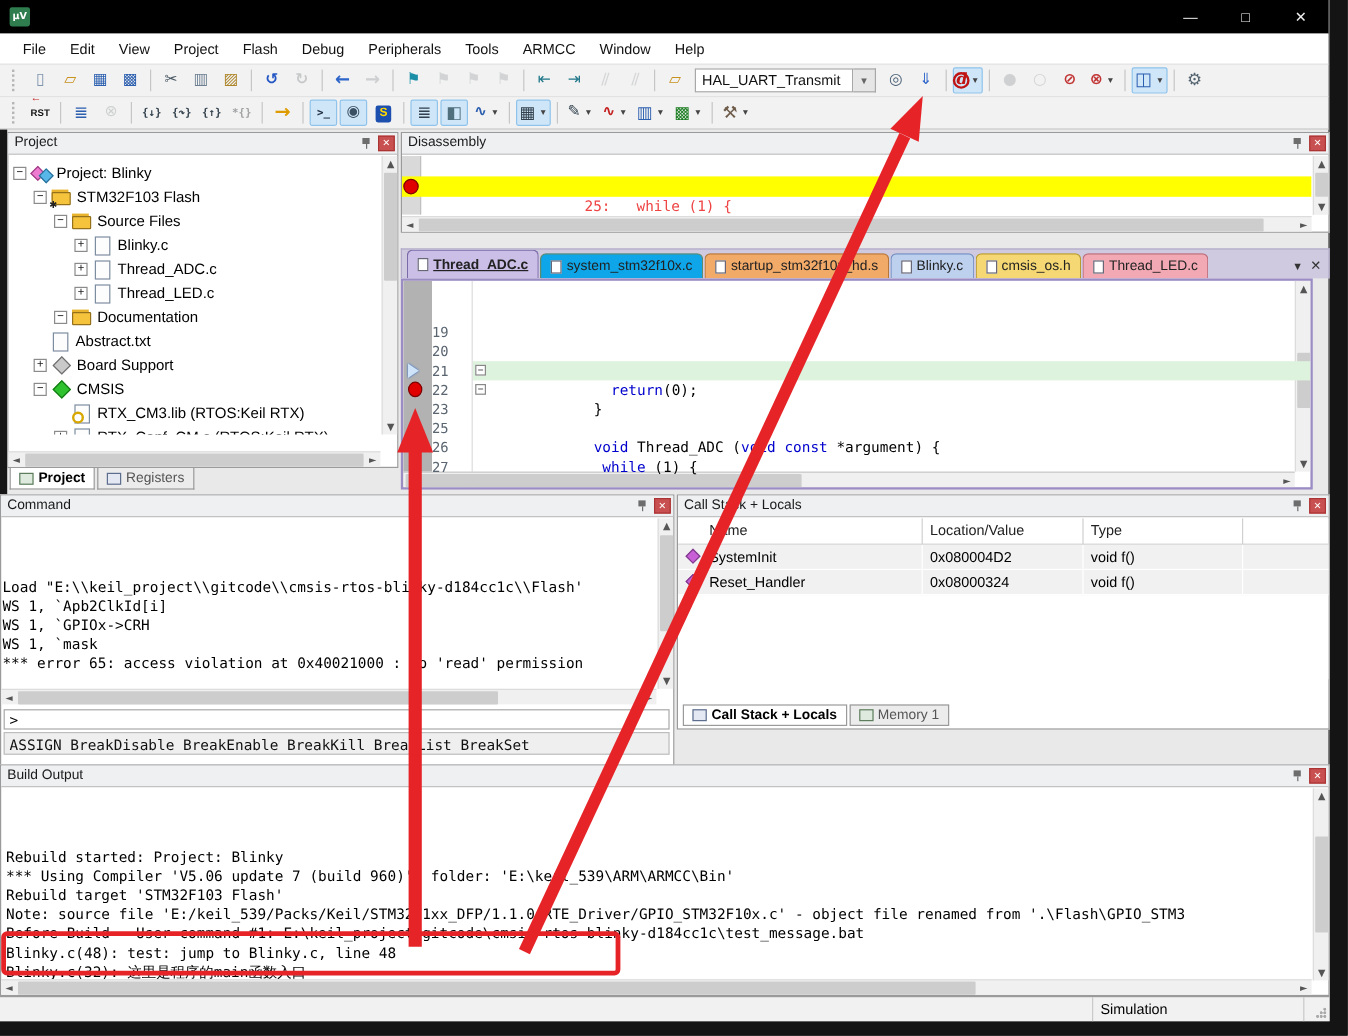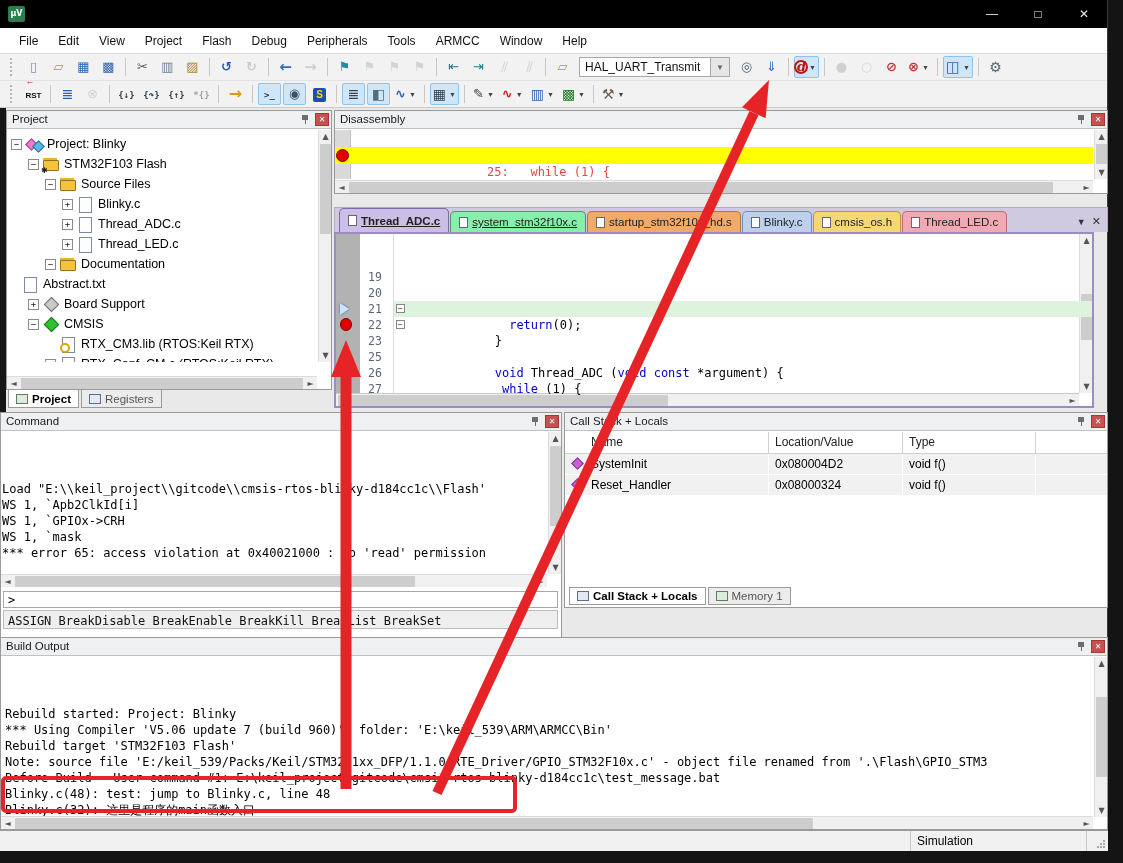--- a/index.html
+++ b/index.html
@@ -157,21 +157,21 @@
   .tab.active { height:24px; font-weight:bold; }
   .tab.active .tlabel { text-decoration:underline; }
   .tabdoc { width:9px; height:11px; background:#fff; border:1px solid #667; flex:none; }
   .tabctl { margin-left:auto; display:flex; gap:6px; align-items:center; padding:0 6px 4px 0; color:#333; font-size:9px; }
   .edwrap { position:absolute; background:#fff; border:2px solid #9b8cc4; overflow:hidden; }
   .gutband { position:absolute; left:0; top:0; bottom:0; width:24px; background:#b2b2b2; }
   .numsep { position:absolute; left:57px; top:0; bottom:0; width:1px; background:#dcdcdc; }
   .codelines { position:absolute; inset:0; padding-top:3px; }
   .cline { position:relative; height:16px; font:12px/16px "DejaVu Sans Mono",monospace; white-space:pre; padding-left:72px; z-index:1; }
   .cline.hl-green { background:linear-gradient(90deg, rgba(0,0,0,0) 0 58px, #def3de 58px 100%); }
-  .lnum { position:absolute; left:24px; width:30px; text-align:center; color:#5a6570; font-size:11.5px; }
+  .lnum { position:absolute; left:24px; width:30px; text-align:left; color:#5a6570; font-size:11.5px; }
   .fold { position:absolute; left:60px; top:3px; width:9px; height:9px; border:1px solid #888; background:#fff;
           font:8px/7px "DejaVu Sans Mono",monospace; text-align:center; color:#333; }
   .fold:empty { border:none; background:transparent; }
   .m-bp { position:absolute; left:4px; top:1px; width:12px; height:13px; background:#e00000; border:1px solid #7c0000; border-radius:50%; }
   .m-arrow { position:absolute; left:4px; top:2px; width:0; height:0; border:6px solid transparent; border-left:9px solid #cfe4f8;
              filter:drop-shadow(0 0 1px #2266cc); }
   .kw { color:#0000cd; }
   .rcmt { position:absolute; left:560px; color:#007d00; }
 
   
@@ -515,21 +515,21 @@
             <span class="ic ic-doc"></span>
             <span>Thread_LED.c</span>
           </div>
 
           <div class="trow" style="padding-left: 38px;">
             <span class="exp">−</span>
             <span class="ic ic-folder"></span>
             <span>Documentation</span>
           </div>
 
-          <div class="trow" style="">
+          <div class="trow" style=" margin-left: 20px;">
             <span class="exp"></span>
             <span class="ic ic-doc"></span>
             <span>Abstract.txt</span>
           </div>
 
           <div class="trow" style="padding-left: 21px;">
             <span class="exp">+</span>
             <span class="ic ic-diamond-gray"></span>
             <span>Board Support</span>
           </div>
@@ -614,21 +614,21 @@
     </div>
 
     <div class="tabbar" style="left:334px; top:207px; width:774px; height:25px;">
       <span style="display:flex; align-items:flex-end;">
 
           <span class="tab active" style="background: rgb(203, 191, 232); border-color: rgb(123, 106, 168);">
             <span class="tabdoc"></span>
             <span class="tlabel">Thread_ADC.c</span>
           </span>
 
-          <span class="tab" style="background: #86efac; border-color: rgb(95, 138, 108); text-decoration: underline;">
+          <span class="tab" style="background: #0ea5e9; border-color: rgb(95, 138, 108);">
             <span class="tabdoc"></span>
             <span class="tlabel">system_stm32f10x.c</span>
           </span>
 
           <span class="tab" style="background: rgb(242, 170, 105); border-color: rgb(181, 118, 58);">
             <span class="tabdoc"></span>
             <span class="tlabel">startup_stm32f10x_hd.s</span>
           </span>
 
           <span class="tab" style="background: rgb(189, 209, 239); border-color: rgb(111, 140, 192);">

